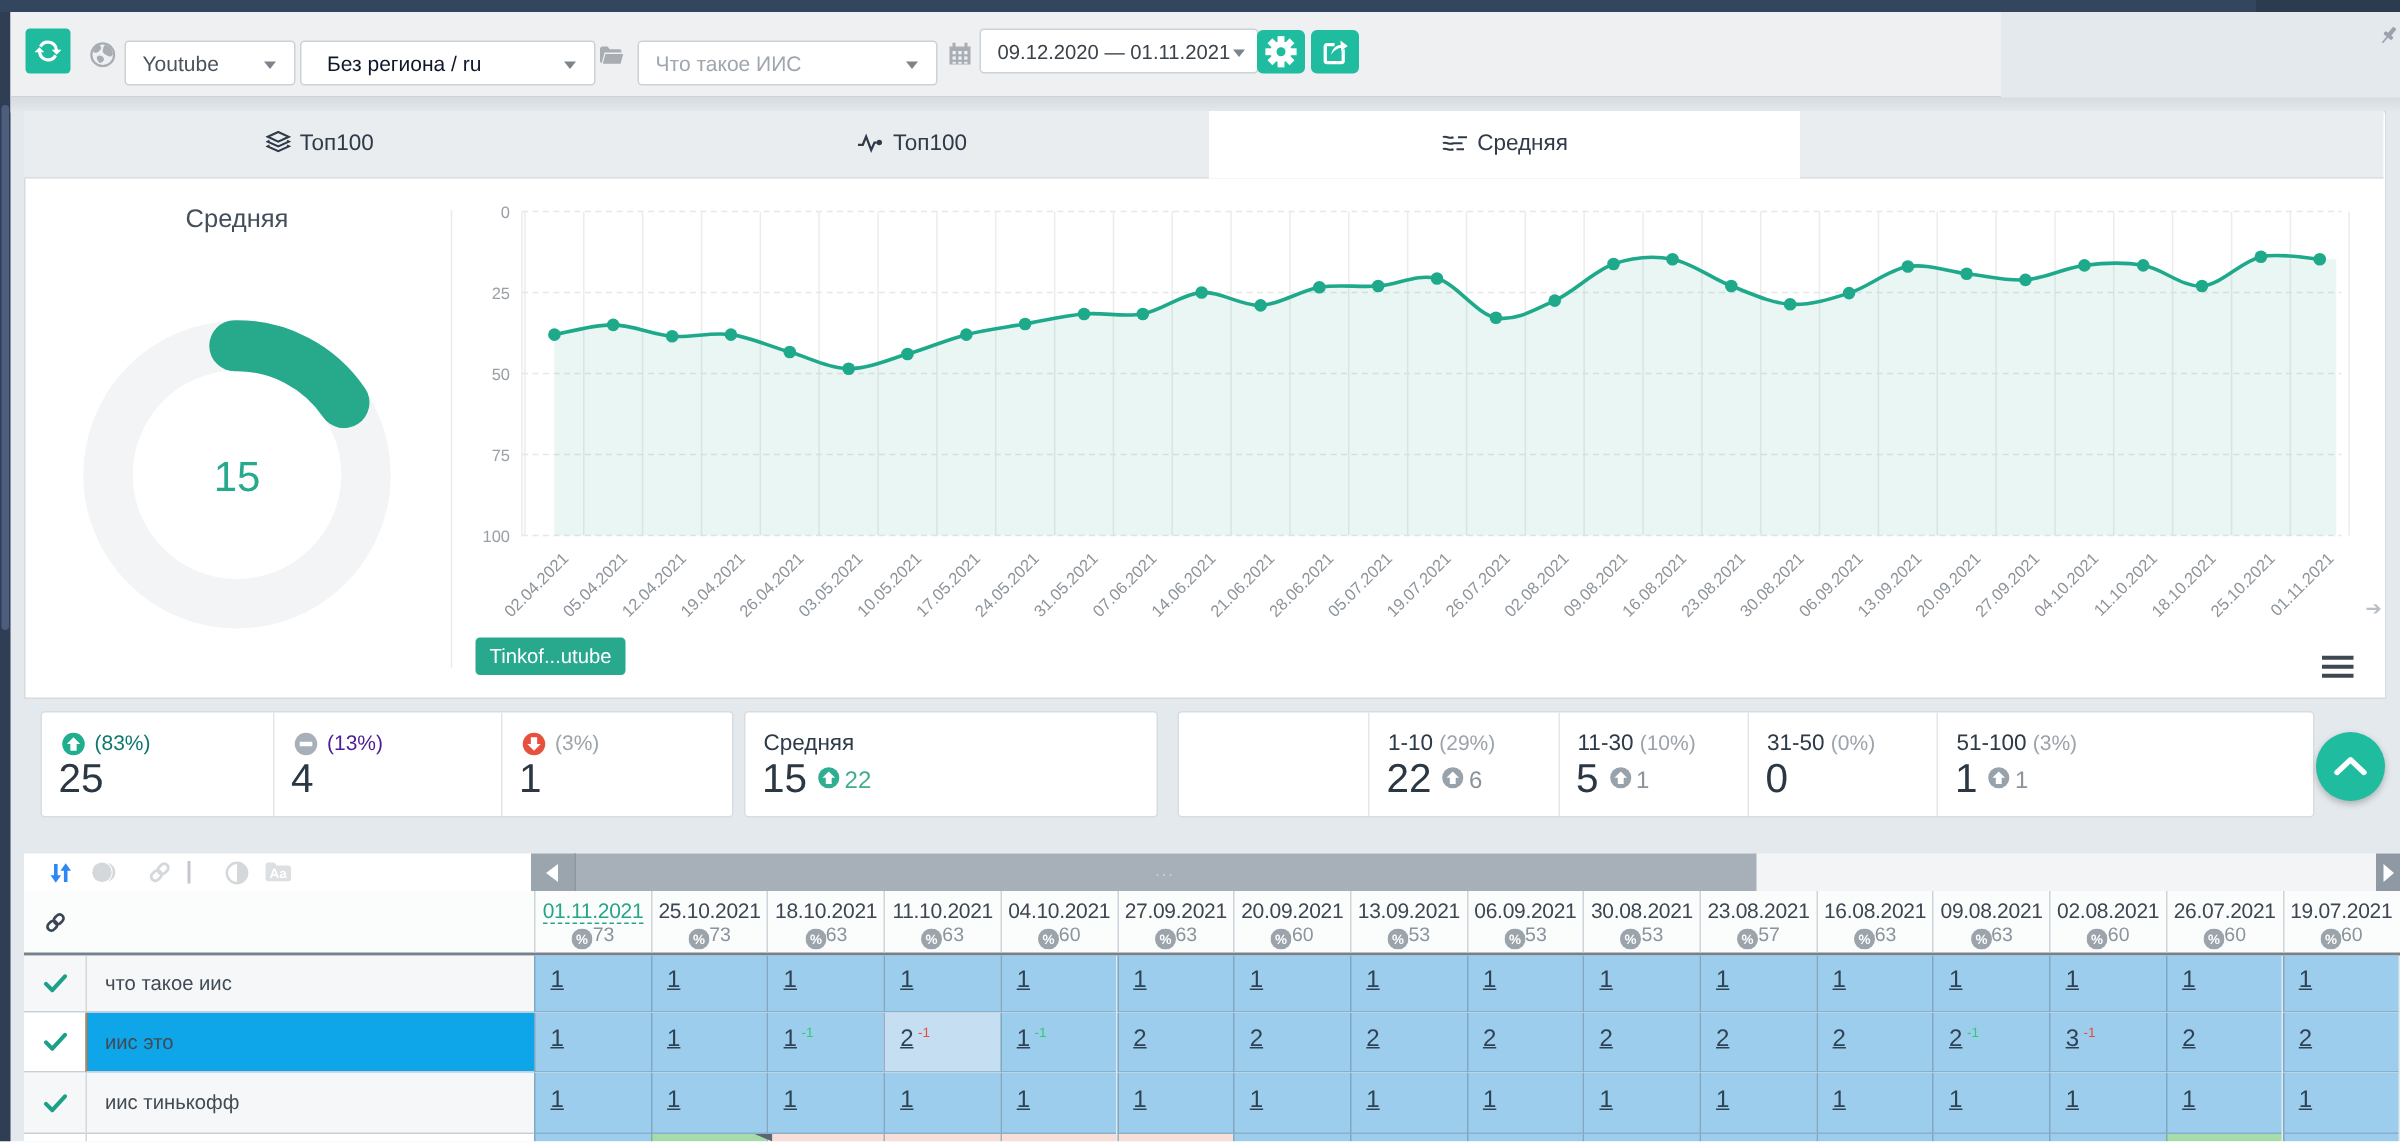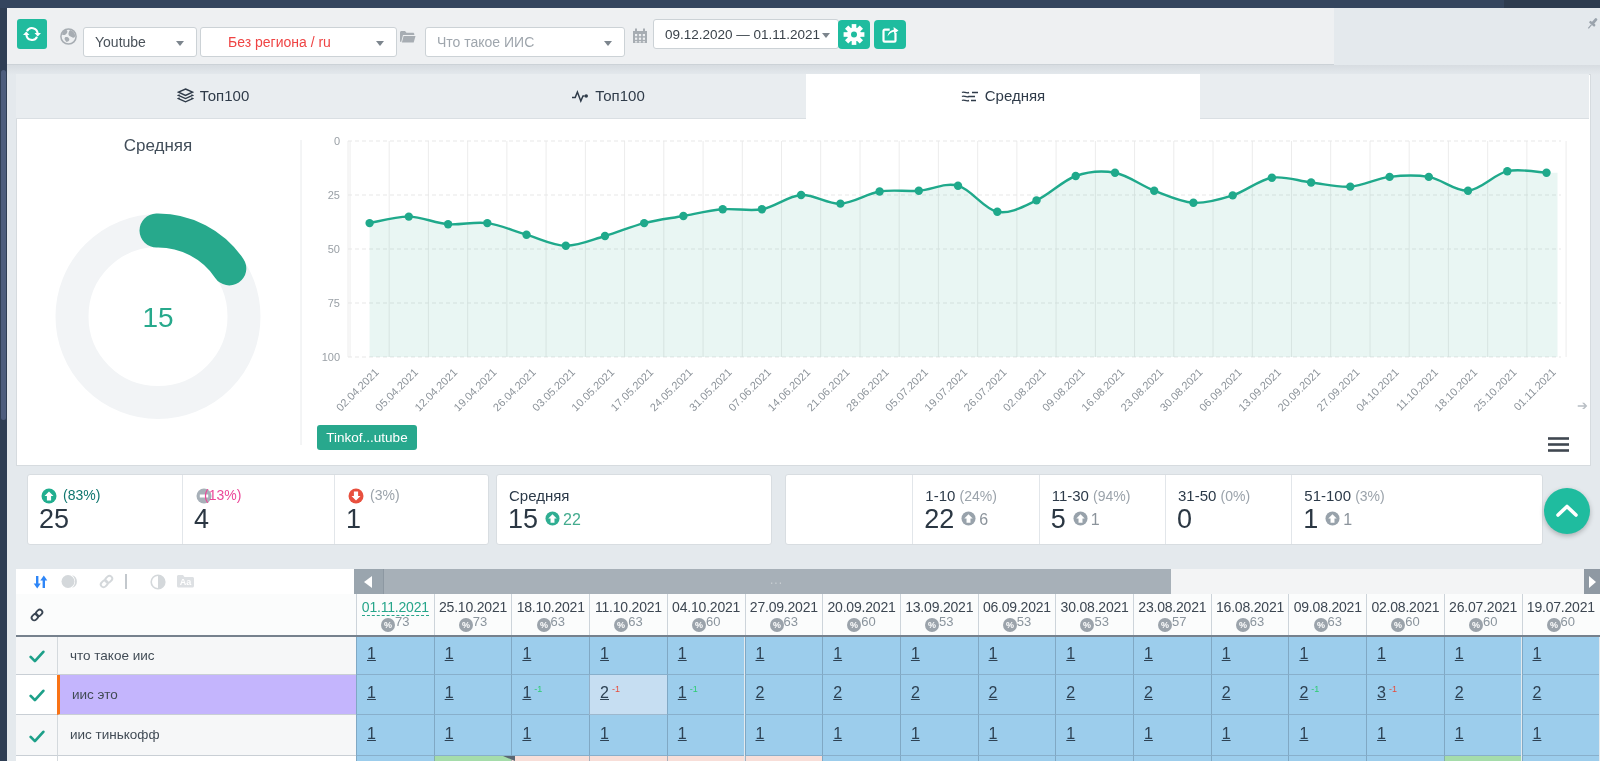--- a/index.html
+++ b/index.html
@@ -21,21 +21,21 @@
       </div>
 <svg width="17" height="17" viewBox="0 0 17 17" style="position:absolute;left:53px;top:20px">
         <circle cx="8.5" cy="8.5" r="7.6" fill="none" stroke="#a7adb3" stroke-width="1.5"></circle>
         <path d="M2 6.5 C4 8 6 6.5 7 5 C8 3.5 7 2 5.5 1.6 C3.8 2.4 2.5 4.2 2 6.5 Z M8.5 5.5 C8 7.5 10.5 8.5 12.5 9.5 C14 10.2 15.5 9 15.2 7.5 C14.8 4.8 12.8 2.6 10.2 1.9 C8.8 2.8 8.9 4.2 8.5 5.5 Z M5 9.5 C3.8 10.5 5 12.5 6.5 14 C8.5 13.8 10 12 9 10.5 C8 9 6 8.7 5 9.5 Z" fill="#a7adb3"></path>
       </svg>
 <div style="position:absolute;left:76px;top:19px;width:114px;height:30px;background:#fff;border:1px solid #ccd2d6;border-radius:3px;box-sizing:border-box">
 <div style="position:absolute;left:11px;top:6px;font-size:14px;color:#4a525a;white-space:nowrap">Youtube</div>
 <div style="position:absolute;right:12px;top:13px;width:0;height:0;border-left:4.5px solid transparent;border-right:4.5px solid transparent;border-top:5.5px solid #7c858d"></div>
       </div>
 <div style="position:absolute;left:193px;top:19px;width:197px;height:30px;background:#fff;border:1px solid #ccd2d6;border-radius:3px;box-sizing:border-box">
-<div style="position:absolute;left:27px;top:6px;font-size:14px;color:#ef4444;white-space:nowrap">Без региона / ru</div>
+<div style="position:absolute;left:17px;top:6px;font-size:14px;color:#0f172a;white-space:nowrap">Без региона / ru</div>
 <div style="position:absolute;right:12px;top:13px;width:0;height:0;border-left:4.5px solid transparent;border-right:4.5px solid transparent;border-top:5.5px solid #7c858d"></div>
       </div>
 <svg width="17" height="14" viewBox="0 0 17 14" style="position:absolute;left:392px;top:22px">
         <path d="M1 2.5 C1 1.7 1.7 1 2.5 1 L6 1 L7.5 2.8 L14 2.8 C14.8 2.8 15.3 3.4 15.3 4.2 L15.3 5 L4 5 L2.2 12 C1.4 12 1 11.5 1 10.7 Z" fill="#a7adb3"></path>
         <path d="M4.6 6 L16.5 6 L14.7 12.5 L2.9 12.5 Z" fill="#a7adb3"></path>
       </svg>
 <div style="position:absolute;left:418px;top:19px;width:200px;height:30px;background:#fff;border:1px solid #ccd2d6;border-radius:3px;box-sizing:border-box">
 <div style="position:absolute;left:11px;top:6px;font-size:14px;color:#9fa6ad;white-space:nowrap">Что такое ИИС</div>
 <div style="position:absolute;right:12px;top:13px;width:0;height:0;border-left:4.5px solid transparent;border-right:4.5px solid transparent;border-top:5.5px solid #7c858d"></div>
       </div>
@@ -239,21 +239,21 @@
 <div style="position:absolute;left:35px;top:12px;font-size:14px;color:#0f766e">(83%)</div>
 <div style="position:absolute;left:11px;top:29px;font-size:27px;color:#2b3743">25</div>
         </div>
       </div>
 <div style="position:absolute;left:154px;top:0;width:152px;height:100%;border-left:1px solid #e2e6ea">
         <div style="position:relative;height:100%">
 <div style="position:absolute;left:13px;top:13px;width:16px;height:16px"><svg width="16" height="16" viewBox="0 0 16 16">
               <circle cx="8.0" cy="8.0" r="7.5" fill="#a7b0b8"></circle>
               <rect x="3.8" y="6.5" width="8.4" height="3.0" fill="#fff"></rect>
             </svg></div>
-<div style="position:absolute;left:21px;top:12px;font-size:14px;color:#ec4899">(13%)</div>
+<div style="position:absolute;left:35px;top:12px;font-size:14px;color:#4c1d95">(13%)</div>
 <div style="position:absolute;left:11px;top:29px;font-size:27px;color:#2b3743">4</div>
         </div>
       </div>
 <div style="position:absolute;left:306px;top:0;width:154px;height:100%;border-left:1px solid #e2e6ea">
         <div style="position:relative;height:100%">
 <div style="position:absolute;left:13px;top:13px;width:16px;height:16px"><svg width="16" height="16" viewBox="0 0 16 16">
               <circle cx="8.0" cy="8.0" r="7.5" fill="#e8503e"></circle>
               <path d="M 8.0 12.5 l 4.5 -4.5 h -2.4 v -4.5 h -4.2 v 4.5 h -2.4 Z" fill="#fff"></path>
             </svg></div>
 <div style="position:absolute;left:35px;top:12px;font-size:14px;color:#9ba3ab">(3%)</div>
@@ -264,30 +264,30 @@
 <div style="position:absolute;left:496px;top:474px;width:276px;height:71px;background:#fff;border:1px solid #d8dde1;border-radius:3px;box-sizing:border-box">
 <div style="position:absolute;left:12px;top:12px;font-size:15px;color:#2c3a49">Средняя</div>
 <div style="position:absolute;left:11px;top:29px;font-size:27px;color:#2b3743;white-space:nowrap">15<svg width="15" height="15" viewBox="0 0 16 16" style="margin-left:7px;vertical-align:2px">
           <circle cx="8.0" cy="8.0" r="7.5" fill="#2fae92"></circle>
           <path d="M 8.0 3.5 l 4.5 4.5 h -2.4 v 4.5 h -4.2 v -4.5 h -2.4 Z" fill="#fff"></path>
         </svg><span style="font-size:16px;color:#43ab8e;vertical-align:3px;margin-left:3px">22</span></div>
 </div>
 <div style="position:absolute;left:785px;top:474px;width:758px;height:71px;background:#fff;border:1px solid #d8dde1;border-radius:3px;box-sizing:border-box">
       <div style="position:absolute;left:126.3px;top:0;width:126.3px;height:100%;border-left:1px solid #e2e6ea;box-sizing:border-box">
         <div style="position:relative;height:100%">
-<div style="position:absolute;left:12px;top:12px;font-size:15px;color:#2c3a49">1-10 <span style="color:#9ba3ab;font-size:14px">(24%)</span></div>
+<div style="position:absolute;left:12px;top:12px;font-size:15px;color:#2c3a49">1-10 <span style="color:#9ba3ab;font-size:14px">(29%)</span></div>
 <div style="position:absolute;left:11px;top:29px;font-size:27px;color:#2b3743;white-space:nowrap">22<svg width="15" height="15" viewBox="0 0 16 16" style="margin-left:7px;vertical-align:2px">
               <circle cx="8.0" cy="8.0" r="7.5" fill="#98a2ab"></circle>
               <path d="M 8.0 3.5 l 4.5 4.5 h -2.4 v 4.5 h -4.2 v -4.5 h -2.4 Z" fill="#fff"></path>
             </svg><span style="font-size:16px;color:#8b939b;vertical-align:3px;margin-left:3px">6</span></div>
         </div>
       </div>
       <div style="position:absolute;left:252.7px;top:0;width:126.3px;height:100%;border-left:1px solid #e2e6ea;box-sizing:border-box">
         <div style="position:relative;height:100%">
-<div style="position:absolute;left:12px;top:12px;font-size:15px;color:#2c3a49">11-30 <span style="color:#9ba3ab;font-size:14px">(94%)</span></div>
+<div style="position:absolute;left:12px;top:12px;font-size:15px;color:#2c3a49">11-30 <span style="color:#9ba3ab;font-size:14px">(10%)</span></div>
 <div style="position:absolute;left:11px;top:29px;font-size:27px;color:#2b3743;white-space:nowrap">5<svg width="15" height="15" viewBox="0 0 16 16" style="margin-left:7px;vertical-align:2px">
               <circle cx="8.0" cy="8.0" r="7.5" fill="#98a2ab"></circle>
               <path d="M 8.0 3.5 l 4.5 4.5 h -2.4 v 4.5 h -4.2 v -4.5 h -2.4 Z" fill="#fff"></path>
             </svg><span style="font-size:16px;color:#8b939b;vertical-align:3px;margin-left:3px">1</span></div>
         </div>
       </div>
       <div style="position:absolute;left:379.0px;top:0;width:126.3px;height:100%;border-left:1px solid #e2e6ea;box-sizing:border-box">
         <div style="position:relative;height:100%">
 <div style="position:absolute;left:12px;top:12px;font-size:15px;color:#2c3a49">31-50 <span style="color:#9ba3ab;font-size:14px">(0%)</span></div>
 <div style="position:absolute;left:11px;top:29px;font-size:27px;color:#2b3743;white-space:nowrap">0</div>
@@ -509,21 +509,21 @@
       <div style="position:absolute;left:1505.5px;top:0;width:77.7px;height:100%;background:#9ccdec;border-left:1px solid rgba(106,138,164,0.55);border-bottom:1px solid rgba(116,146,170,0.5);box-sizing:border-box">
         <div style="position:absolute;left:10px;top:8px;font-size:16px;color:#2e4254"><span style="text-decoration:underline">1</span></div>
       </div>
     </div>
     <div style="position:absolute;left:16px;top:675px;width:1584px;height:40px;overflow:hidden">
 <div style="position:absolute;left:0;top:0;width:41px;height:100%;background:#ffffff;border-bottom:1px solid #c9cfd5;box-sizing:border-box">
         <div style="position:absolute;left:13px;top:13px"><svg width="16" height="13" viewBox="0 0 19 15">
             <path d="M2 8 L7 13 L17 2" fill="none" stroke="#1da089" stroke-width="3.2" stroke-linecap="round" stroke-linejoin="round"></path>
           </svg></div>
       </div>
-<div style="position:absolute;left:41px;top:0;width:299px;height:100%;background:#c4b5fd;border-left:3px solid #f97316;border-bottom:1px solid #c9cfd5;box-sizing:border-box">
+<div style="position:absolute;left:41px;top:0;width:299px;height:100%;background:#0ea5e9;border-left:1px solid #f97316;border-bottom:1px solid #c9cfd5;box-sizing:border-box">
 <div style="position:absolute;left:12px;top:12px;font-size:13.5px;color:#414b55">иис это</div>
       </div>
       <div style="position:absolute;left:340.0px;top:0;width:77.7px;height:100%;background:#9ccdec;border-left:1px solid rgba(106,138,164,0.55);border-bottom:1px solid rgba(116,146,170,0.5);box-sizing:border-box">
         <div style="position:absolute;left:10px;top:9px;font-size:16px;color:#2e4254"><span style="text-decoration:underline">1</span></div>
       </div>
       <div style="position:absolute;left:417.7px;top:0;width:77.7px;height:100%;background:#9ccdec;border-left:1px solid rgba(106,138,164,0.55);border-bottom:1px solid rgba(116,146,170,0.5);box-sizing:border-box">
         <div style="position:absolute;left:10px;top:9px;font-size:16px;color:#2e4254"><span style="text-decoration:underline">1</span></div>
       </div>
       <div style="position:absolute;left:495.4px;top:0;width:77.7px;height:100%;background:#9ccdec;border-left:1px solid rgba(106,138,164,0.55);border-bottom:1px solid rgba(116,146,170,0.5);box-sizing:border-box">
         <div style="position:absolute;left:10px;top:9px;font-size:16px;color:#2e4254"><span style="text-decoration:underline">1</span><span style="font-size:9px;color:#2ecc71;position:relative;top:-6px;margin-left:3px">-1</span></div>

